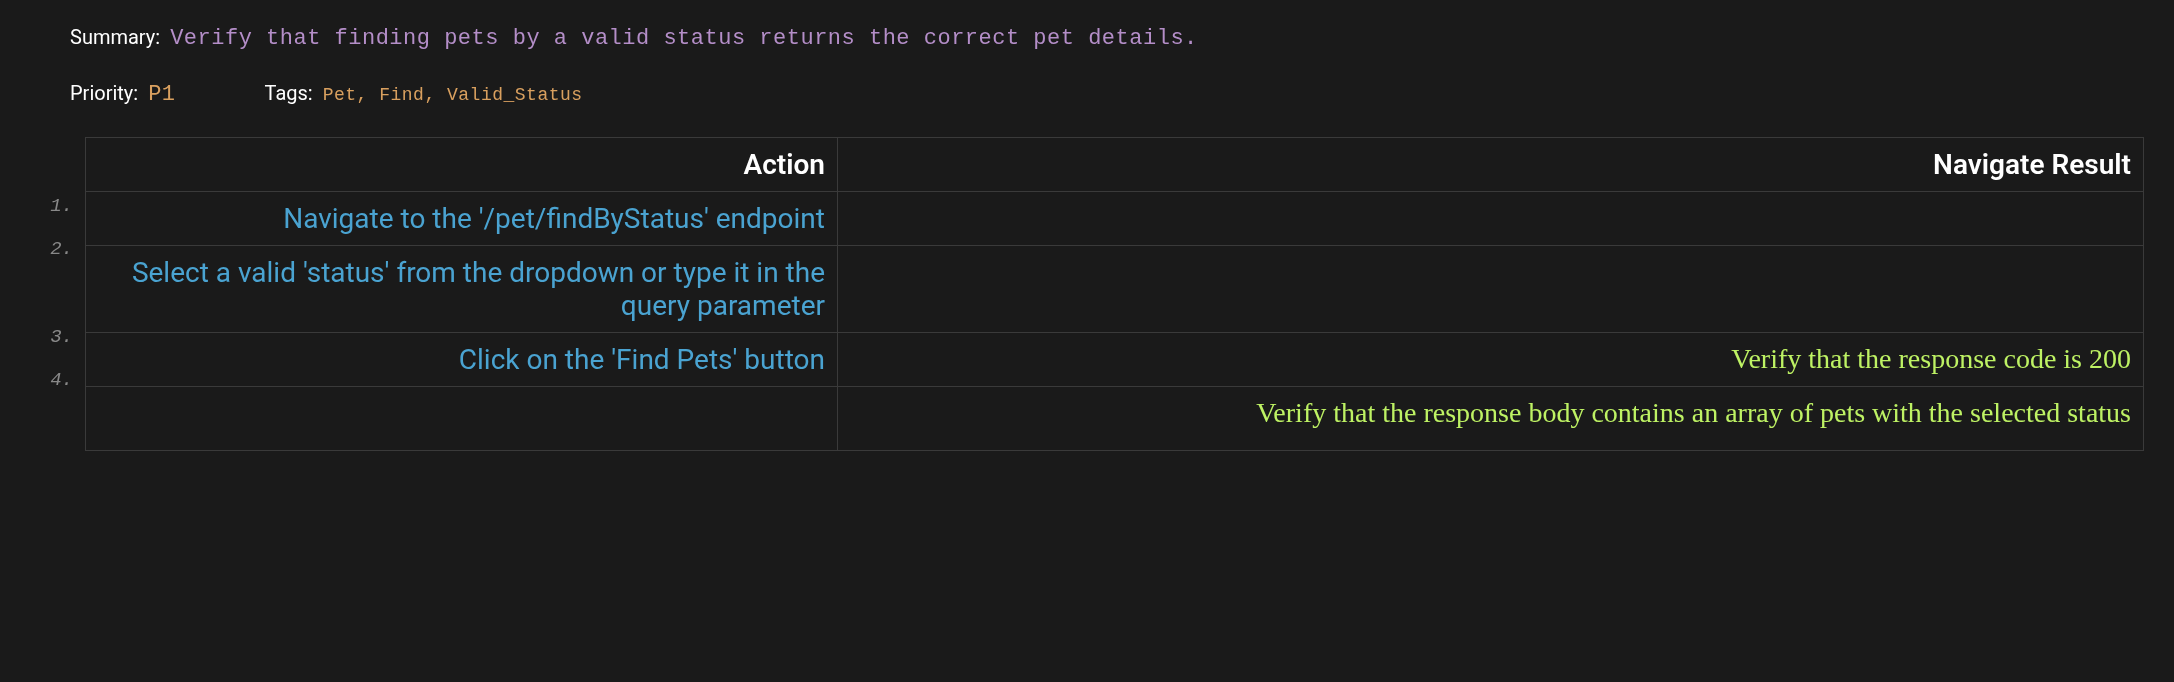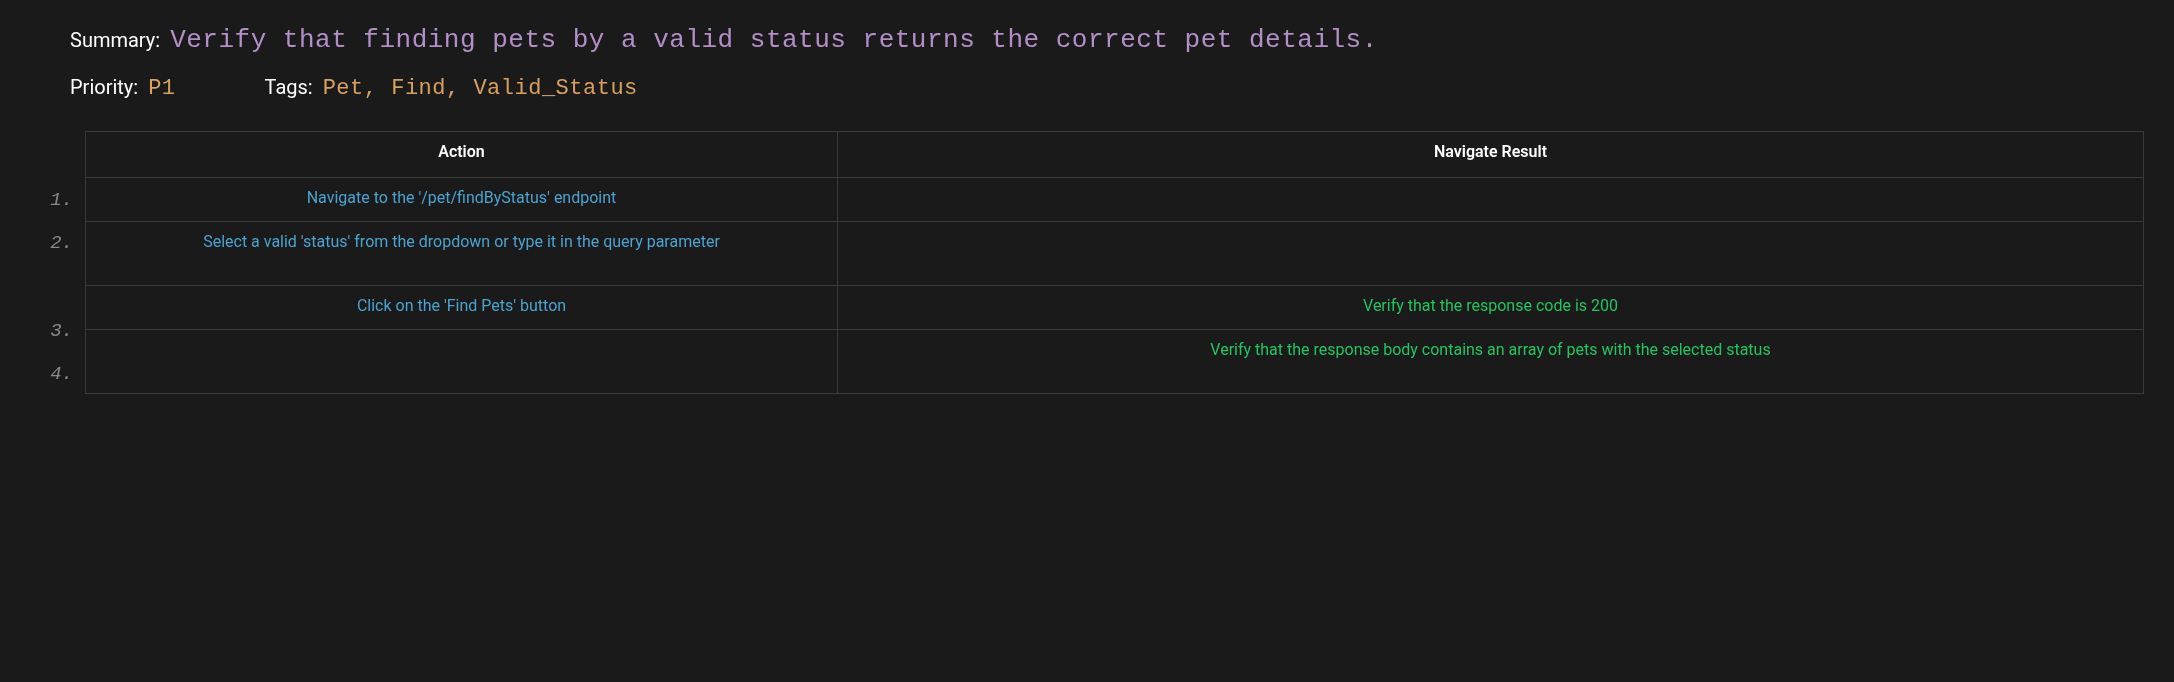--- a/index.html
+++ b/index.html
@@ -11,49 +11,49 @@
       background-color: #1a1a1a;
       color: #e0e0e0;
       font-family: -apple-system, BlinkMacSystemFont, "Segoe UI", Roboto, Helvetica, Arial, sans-serif;
       padding: 25px 30px 40px 30px;
       font-size: 20px;
       min-width: 2174px;
     }
     .meta-row {
       display: flex;
       align-items: baseline;
-      margin-bottom: 20px;
+      margin-bottom: 30px;
       padding-left: 40px;
     }
     .meta-row.second {
       margin-bottom: 30px;
     }
     .meta-label {
       color: #ffffff;
       font-weight: 400;
       font-size: 20px;
       margin-right: 10px;
     }
     .summary-value {
       font-family: "Consolas", "Courier New", monospace;
       color: #b48ec8;
-      font-size: 26px;
+      font-size: 22px;
       letter-spacing: 0.5px;
     }
     .priority-value {
       font-family: "Consolas", "Courier New", monospace;
       color: #d9a05f;
       font-size: 22px;
       letter-spacing: 0.5px;
       margin-right: 89px;
     }
     .tags-value {
       font-family: "Consolas", "Courier New", monospace;
       color: #d9a05f;
-      font-size: 22px;
+      font-size: 18px;
       letter-spacing: 0.5px;
     }
     .table-wrapper {
       display: flex;
       align-items: flex-start;
     }
     .row-numbers {
       width: 55px;
       flex-shrink: 0;
       padding-top: 47px;
@@ -75,41 +75,42 @@
       align-items: flex-start;
       padding-top: 10px;
     }
     table {
       border-collapse: collapse;
       flex: 1;
       table-layout: fixed;
     }
     th, td {
       border: 1px solid #3a3a3a;
-      text-align: center;
+      text-align: right;
       vertical-align: top;
       padding: 10px 12px;
-      font-size: 16px;
+      font-size: 28px;
     }
     th {
       color: #ffffff;
       font-weight: 600;
       height: 46px;
     }
     th.action-col {
       width: 752px;
     }
     th.expected-col {
       width: auto;
     }
     td.action-cell {
       color: #4aa3d1;
     }
     td.expected-cell {
-      color: #22c55e;
+      color: #bef264;
+      font-family: Liberation Serif, serif;
     }
     tr.step-row td {
       height: 44px;
     }
     tr.step-row.tall td {
       height: 64px;
     }
   </style>
 </head>
 <body>

